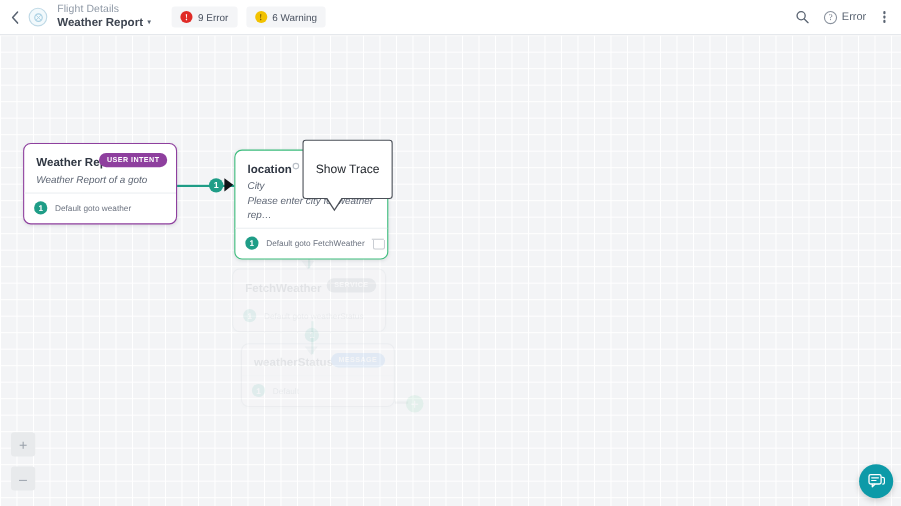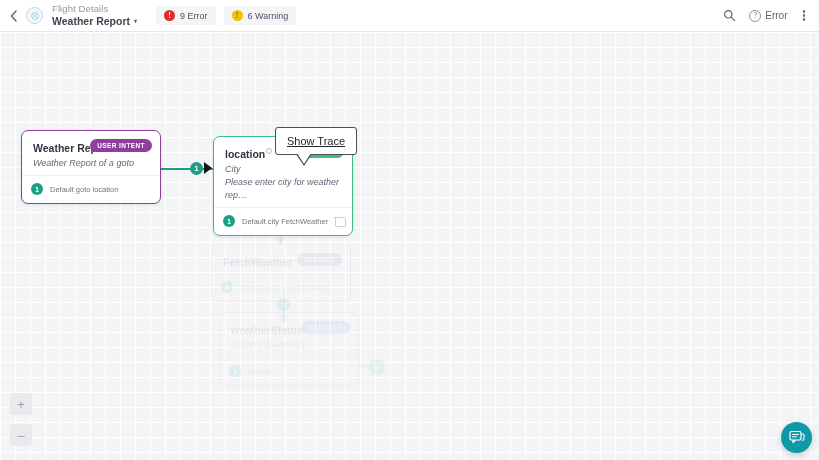--- a/index.html
+++ b/index.html
@@ -184,22 +184,22 @@
     font-size: 13px; line-height: 1; cursor: pointer;
   }
   .msg-tail {
     position: absolute; left: 359px; top: 333px; width: 12px; height: 2px; background: #9aa4b0;
   }
 
   
   .tooltip {
     position: absolute; left: 275px; top: 95px;
     background: #ffffff; border: 1px solid #4a4f57; border-radius: 3px;
-    padding: 7px 11px; font-size: 11px; color: #22262c;
-    z-index: 30; white-space: nowrap; text-decoration: underline;
+    padding: 20px 11px; font-size: 11px; color: #22262c;
+    z-index: 30; white-space: nowrap;
   }
   .tooltip::after, .tooltip::before {
     content: ""; position: absolute; left: 20px; width: 0; height: 0;
   }
   .tooltip::before {
     bottom: -12px;
     border-left: 8px solid transparent; border-right: 8px solid transparent;
     border-top: 12px solid #4a4f57;
   }
   .tooltip::after {
@@ -305,41 +305,40 @@
       <div class="node-foot">
         <span class="num-badge">1</span>
         <span class="foot-label">Default goto weatherStatus</span>
       </div>
     </div>
 
     <div class="node ghost" id="node-message">
       <div class="node-body">
         <span class="pill">MESSAGE</span>
         <div class="node-title">weatherStatus</div>
-        <div class="node-sub">Custom Javascript</div>
       </div>
       <div class="node-foot">
         <span class="num-badge">1</span>
         <span class="foot-label">Default</span>
       </div>
     </div>
 
     <div class="conn conn-h"></div>
     <div class="conn-h-badge">1</div>
     <div class="arrow-r"></div>
 
     <div class="node" id="node-intent">
       <div class="node-body">
         <span class="pill">USER INTENT</span>
         <div class="node-title">Weather Report</div>
         <div class="node-sub">Weather Report of a goto</div>
       </div>
       <div class="node-foot">
         <span class="num-badge">1</span>
-        <span class="foot-label">Default goto location</span>
+        <span class="foot-label">Default goto weather</span>
       </div>
     </div>
 
     <div class="node" id="node-entity">
       <div class="node-body">
         <span class="pill">ENTITY</span>
         <div class="entity-icons">
           <span class="mini-ring"></span>
           <span class="trace-ico">
             <i></i>
@@ -347,21 +346,21 @@
               <i></i>
           </span>
           <span class="mini-ring"></span>
         </div>
         <div class="node-title">location</div>
         <div class="node-sub">City</div>
         <div class="node-sub">Please enter city for weather rep…</div>
       </div>
       <div class="node-foot">
         <span class="num-badge">1</span>
-        <span class="foot-label">Default city FetchWeather</span>
+        <span class="foot-label">Default goto FetchWeather</span>
         <span class="trash"></span>
       </div>
     </div>
 
     <div class="tooltip">Show Trace</div>
 
     <div class="zoom-ctrls">
       <div class="zoom-btn">+</div>
       <div class="zoom-btn">–</div>
     </div>

